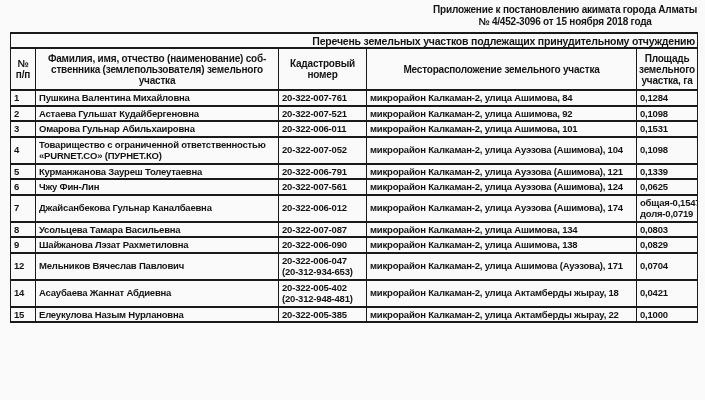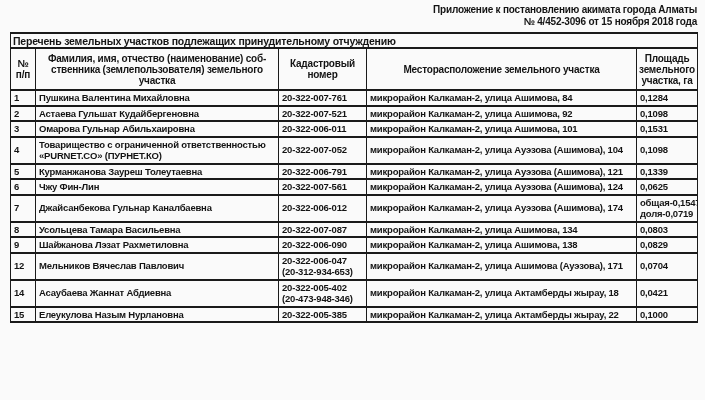--- a/index.html
+++ b/index.html
@@ -13,21 +13,21 @@
     overflow: hidden;
     background: #fafafa;
     font-family: "Liberation Sans", "DejaVu Sans", sans-serif;
     color: #141414;
     -webkit-font-smoothing: antialiased;
   }
   .doc-ref {
     position: absolute;
     top: 4px;
     right: 8px;
-    text-align: right;
+    text-align: center;
     font-size: 10px;
     font-weight: 700;
     line-height: 12px;
     letter-spacing: -0.2px;
   }
   table.plots {
     position: absolute;
     top: 32px;
     left: 10px;
     width: 687px;
@@ -39,21 +39,21 @@
     border-top-width: 2px;
     border-bottom-width: 2px;
     font-weight: 700;
     letter-spacing: -0.2px;
     vertical-align: middle;
     overflow: hidden;
   }
   tr.title-row th {
     height: 13px;
     font-size: 10.5px;
-    text-align: left;
+    text-align: right;
     padding: 0 2px;
   }
   tr.head-row th {
     height: 38px;
     font-size: 10px;
     line-height: 11px;
     text-align: center;
     white-space: pre-line;
     padding: 1px 2px;
   }
@@ -182,21 +182,21 @@
     <td class="c-owner">Мельников Вячеслав Павлович</td>
     <td class="c-cad">20-322-006-047
 (20-312-934-653)</td>
     <td class="c-loc">микрорайон Калкаман-2, улица Ашимова (Ауэзова), 171</td>
     <td class="c-area">0,0704</td>
   </tr>
       <tr class="data-row">
     <td class="c-num">14</td>
     <td class="c-owner">Асаубаева Жаннат Абдиевна</td>
     <td class="c-cad">20-322-005-402
-(20-473-948-346)</td>
+(20-312-948-481)</td>
     <td class="c-loc">микрорайон Калкаман-2, улица Актамберды жырау, 18</td>
     <td class="c-area">0,0421</td>
   </tr>
       <tr class="data-row">
     <td class="c-num">15</td>
     <td class="c-owner">Елеукулова Назым Нурлановна</td>
     <td class="c-cad">20-322-005-385</td>
     <td class="c-loc">микрорайон Калкаман-2, улица Актамберды жырау, 22</td>
     <td class="c-area">0,1000</td>
   </tr>

